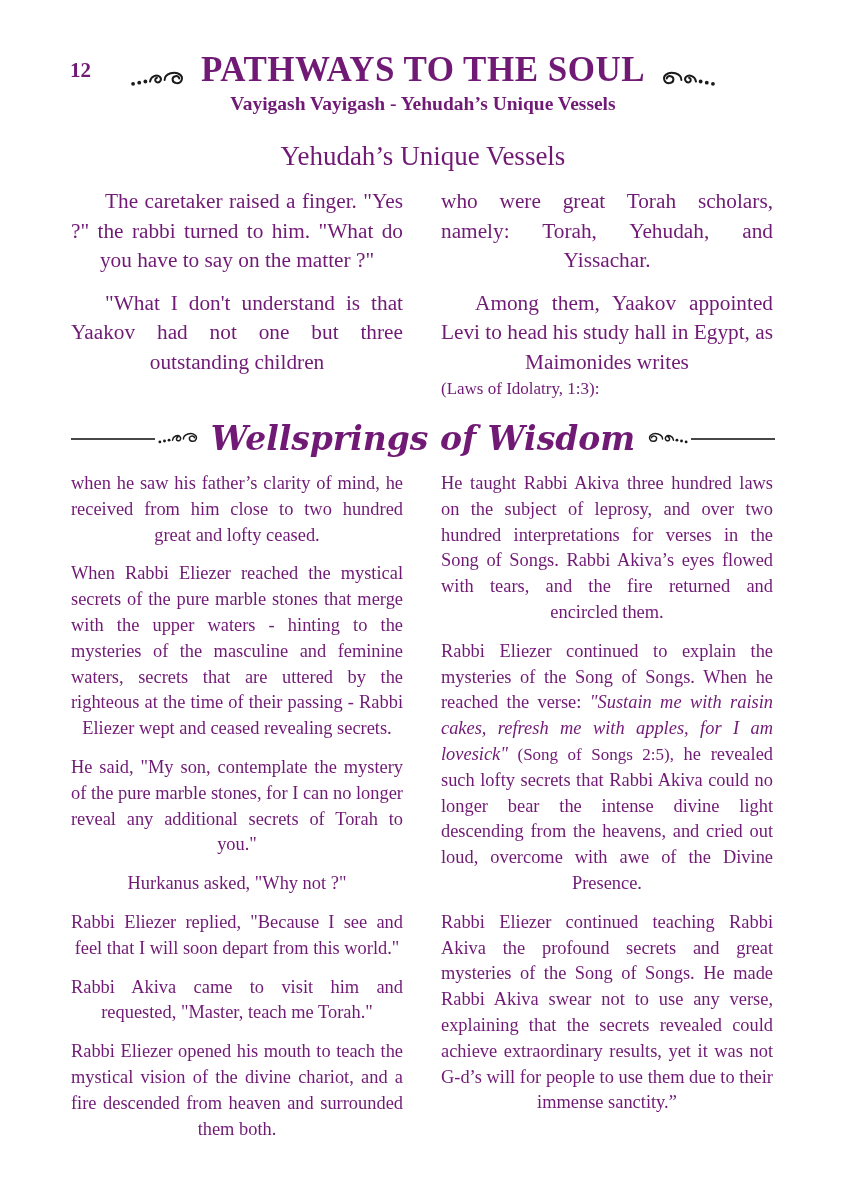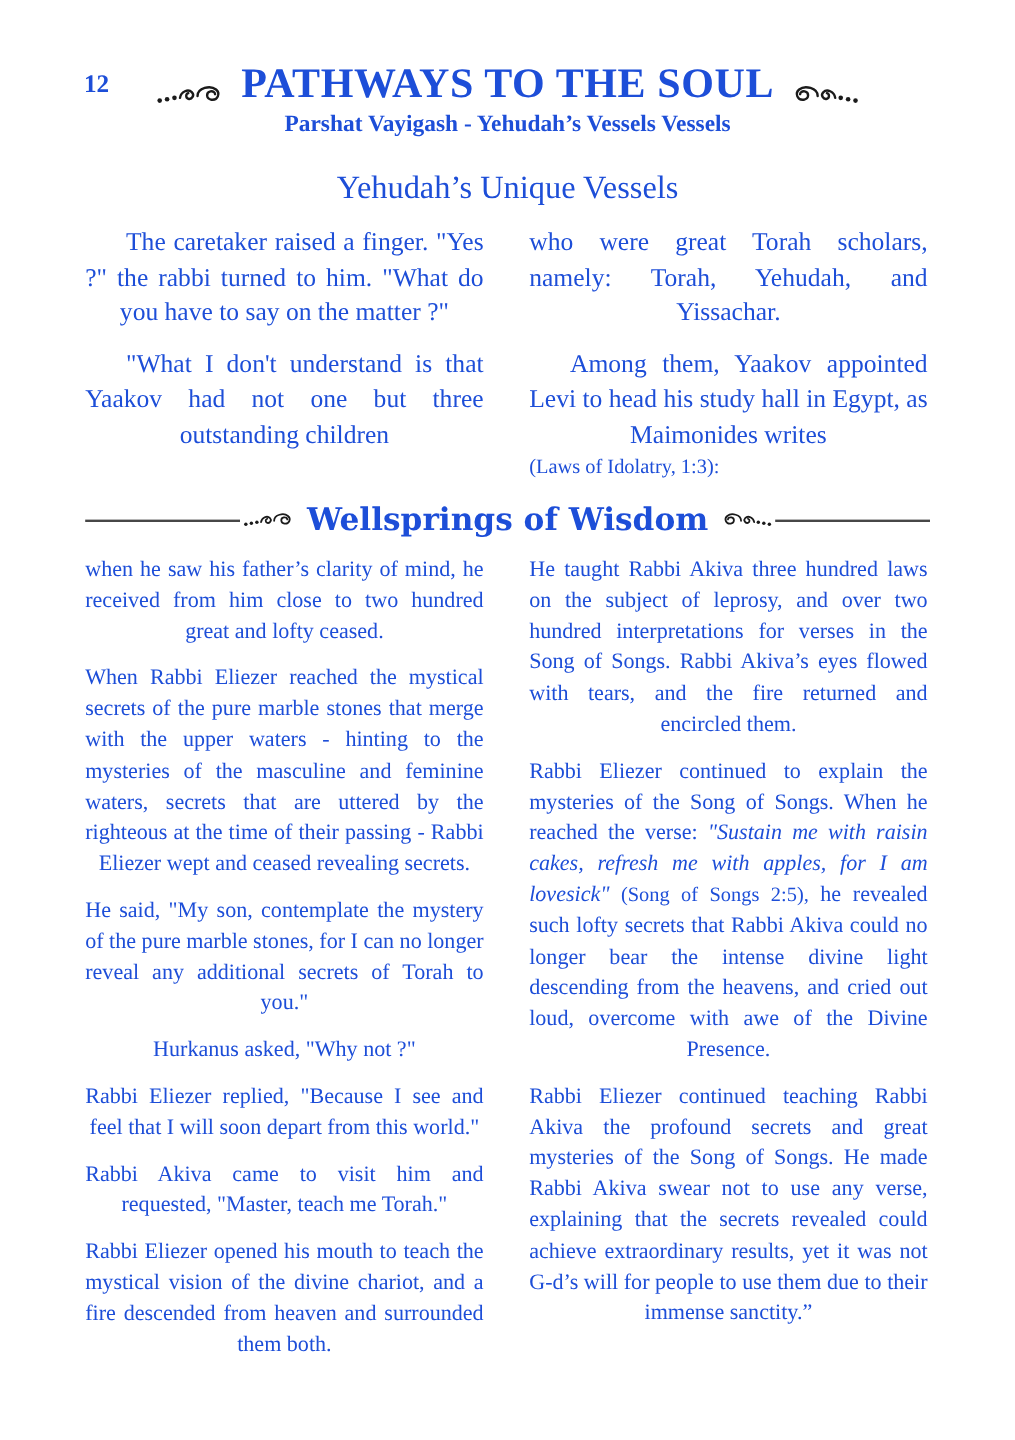--- a/index.html
+++ b/index.html
@@ -1,21 +1,21 @@
 <!DOCTYPE html>
 <html><head>
 <meta charset="utf-8">
 <style>
   html,body { margin:0; padding:0; background:#ffffff; }
   .page {
     position:relative;
     width:846px; height:1200px;
     margin:0 auto;
     background:#ffffff;
-    color:#1d4ed8;
+    color:#701a75;
     font-family:"Liberation Serif", serif;
     overflow:hidden;
   }
   
   .page-num {
     position:absolute; left:70px; top:58px;
     font-size:21px; font-weight:bold;
   }
   .masthead {
     padding-top:50px;
@@ -48,22 +48,22 @@
   .citation-line {
     font-size:17px; line-height:28px; margin-top:-2px;
   }
   
   .divider {
     display:flex; align-items:center; margin:16px 71px 0;
   }
   .divider .line { flex:1; height:2px; background:#474747; }
   .divider .script {
     font-family:"DejaVu Serif", serif;
-    font-weight:bold;
-    font-size:26px; margin:0 6px; white-space:nowrap;
+    font-style:italic; font-weight:bold;
+    font-size:33px; margin:0 6px; white-space:nowrap;
   }
   .divider .scroll { margin:0 2px; }
   
   .cols-lower { margin-top:13px; }
   .cols-lower p {
     font-size:18.4px; line-height:25.8px;
     text-align:justify; text-align-last:center;
     margin:0 0 13px 0;
   }
   .verse-italic { font-style:italic; }
@@ -87,21 +87,21 @@
     <div class="book-title">PATHWAYS TO THE SOUL</div>
     <svg class="scroll mirror" width="62" height="20" viewBox="0 0 80 26">
       <circle cx="5" cy="18" r="2.5"></circle>
         <circle cx="13" cy="16.5" r="2.5"></circle>
         <circle cx="21" cy="15" r="2.5"></circle>
       <path d="M27 15 C28 8 36 5 40 9 C43 12 40 17 36 16 C33 15 33 11 36 10"></path>
       <path d="M46 13 C46 4 60 1 66 6 C71 10 68 18 61 17 C55 16 55 9 60 8 C63 7.5 65 9 65 11"></path>
     </svg>
   </div>
 
-  <div class="subtitle">Parshat Vayigash - Yehudah’s Vessels Vessels</div>
+  <div class="subtitle">Vayigash Vayigash - Yehudah’s Unique Vessels</div>
 
   <div class="heading">Yehudah’s Unique Vessels</div>
 
   <div class="cols cols-upper">
     <div class="col">
       <p class="indent">The caretaker raised a finger. "Yes ?" the rabbi turned to him. "What do you have to say on the matter ?"</p>
       <p class="indent last-justify">"What I don't understand is that Yaakov had not one but three outstanding children</p>
     </div>
     <div class="col">
       <p>who were great Torah scholars, namely: Torah, Yehudah, and Yissachar.</p>

